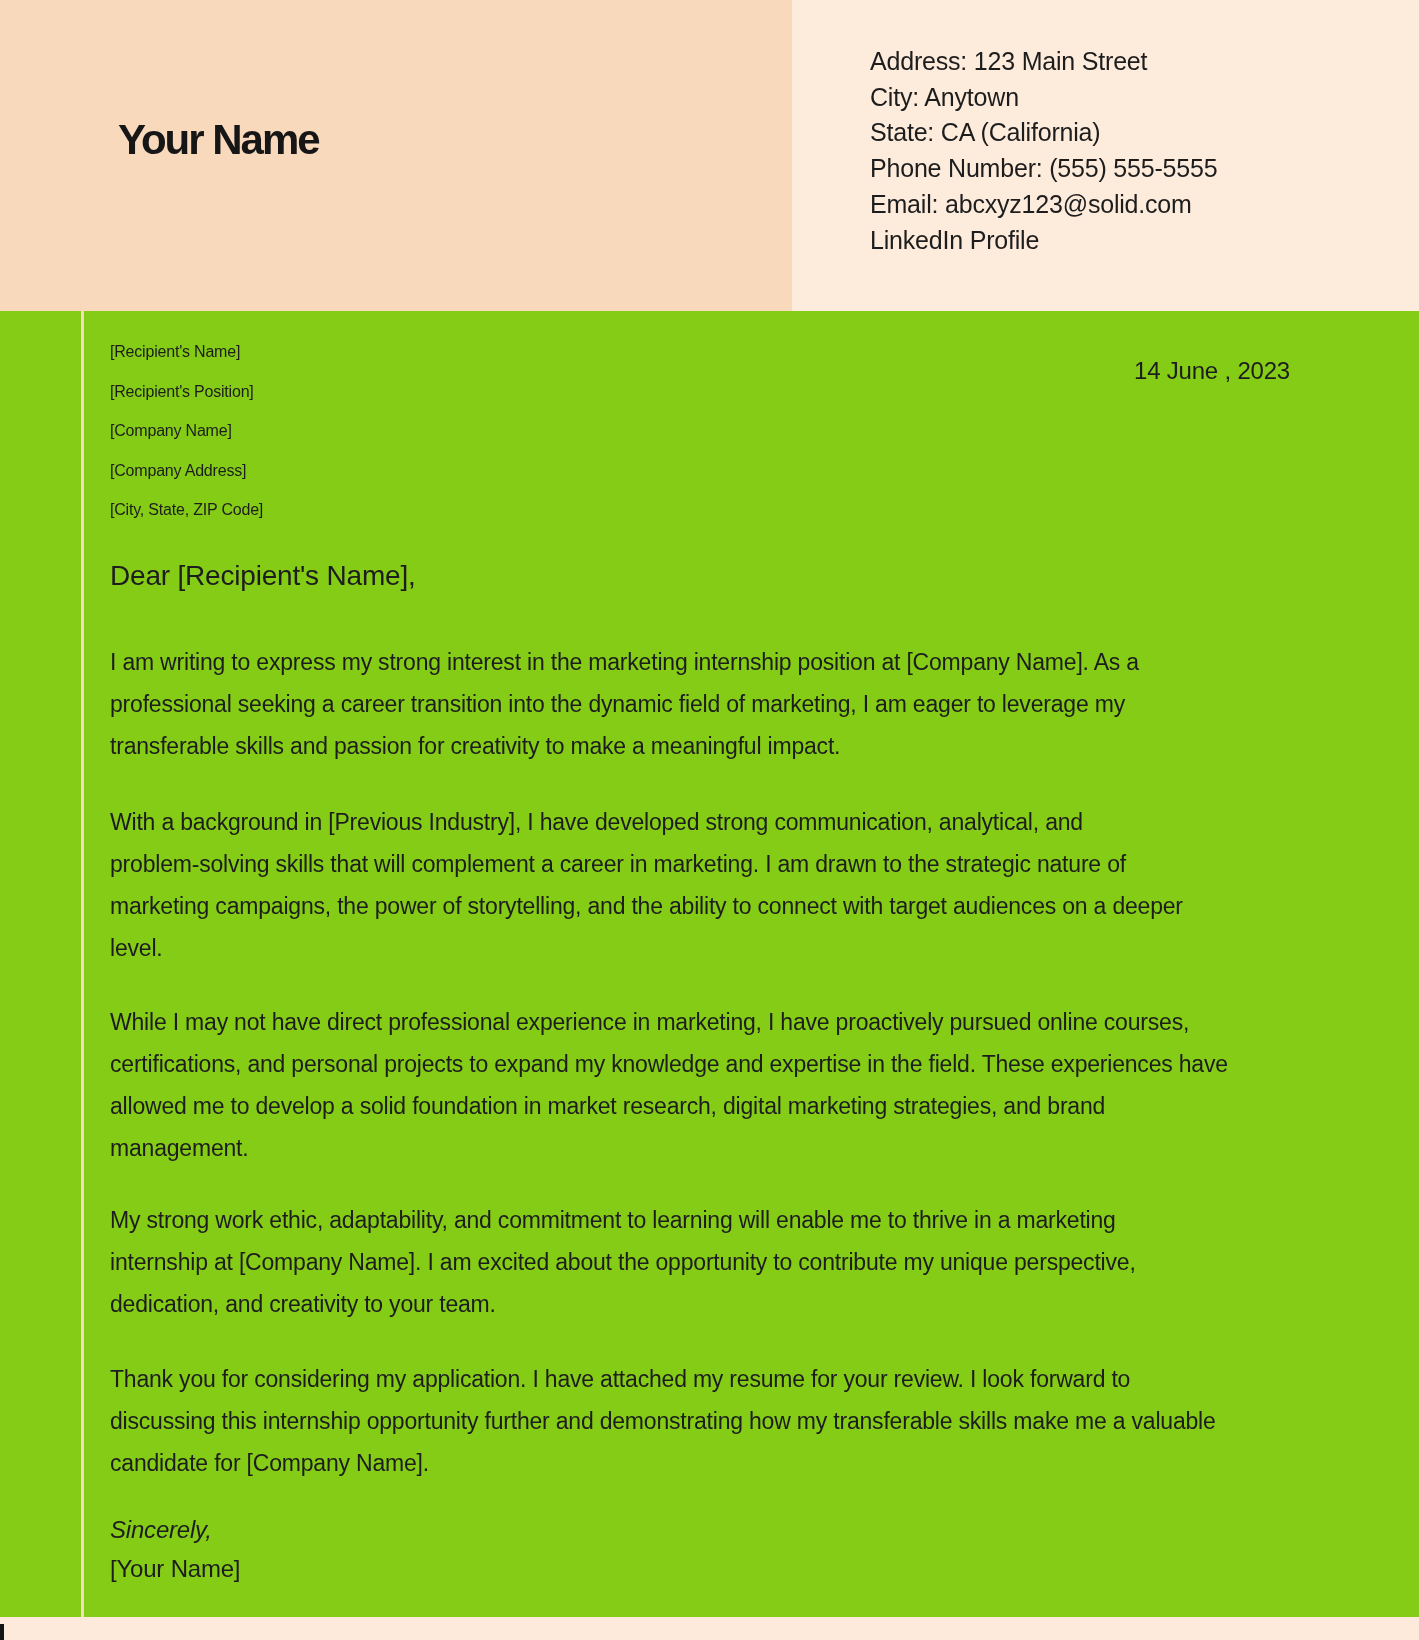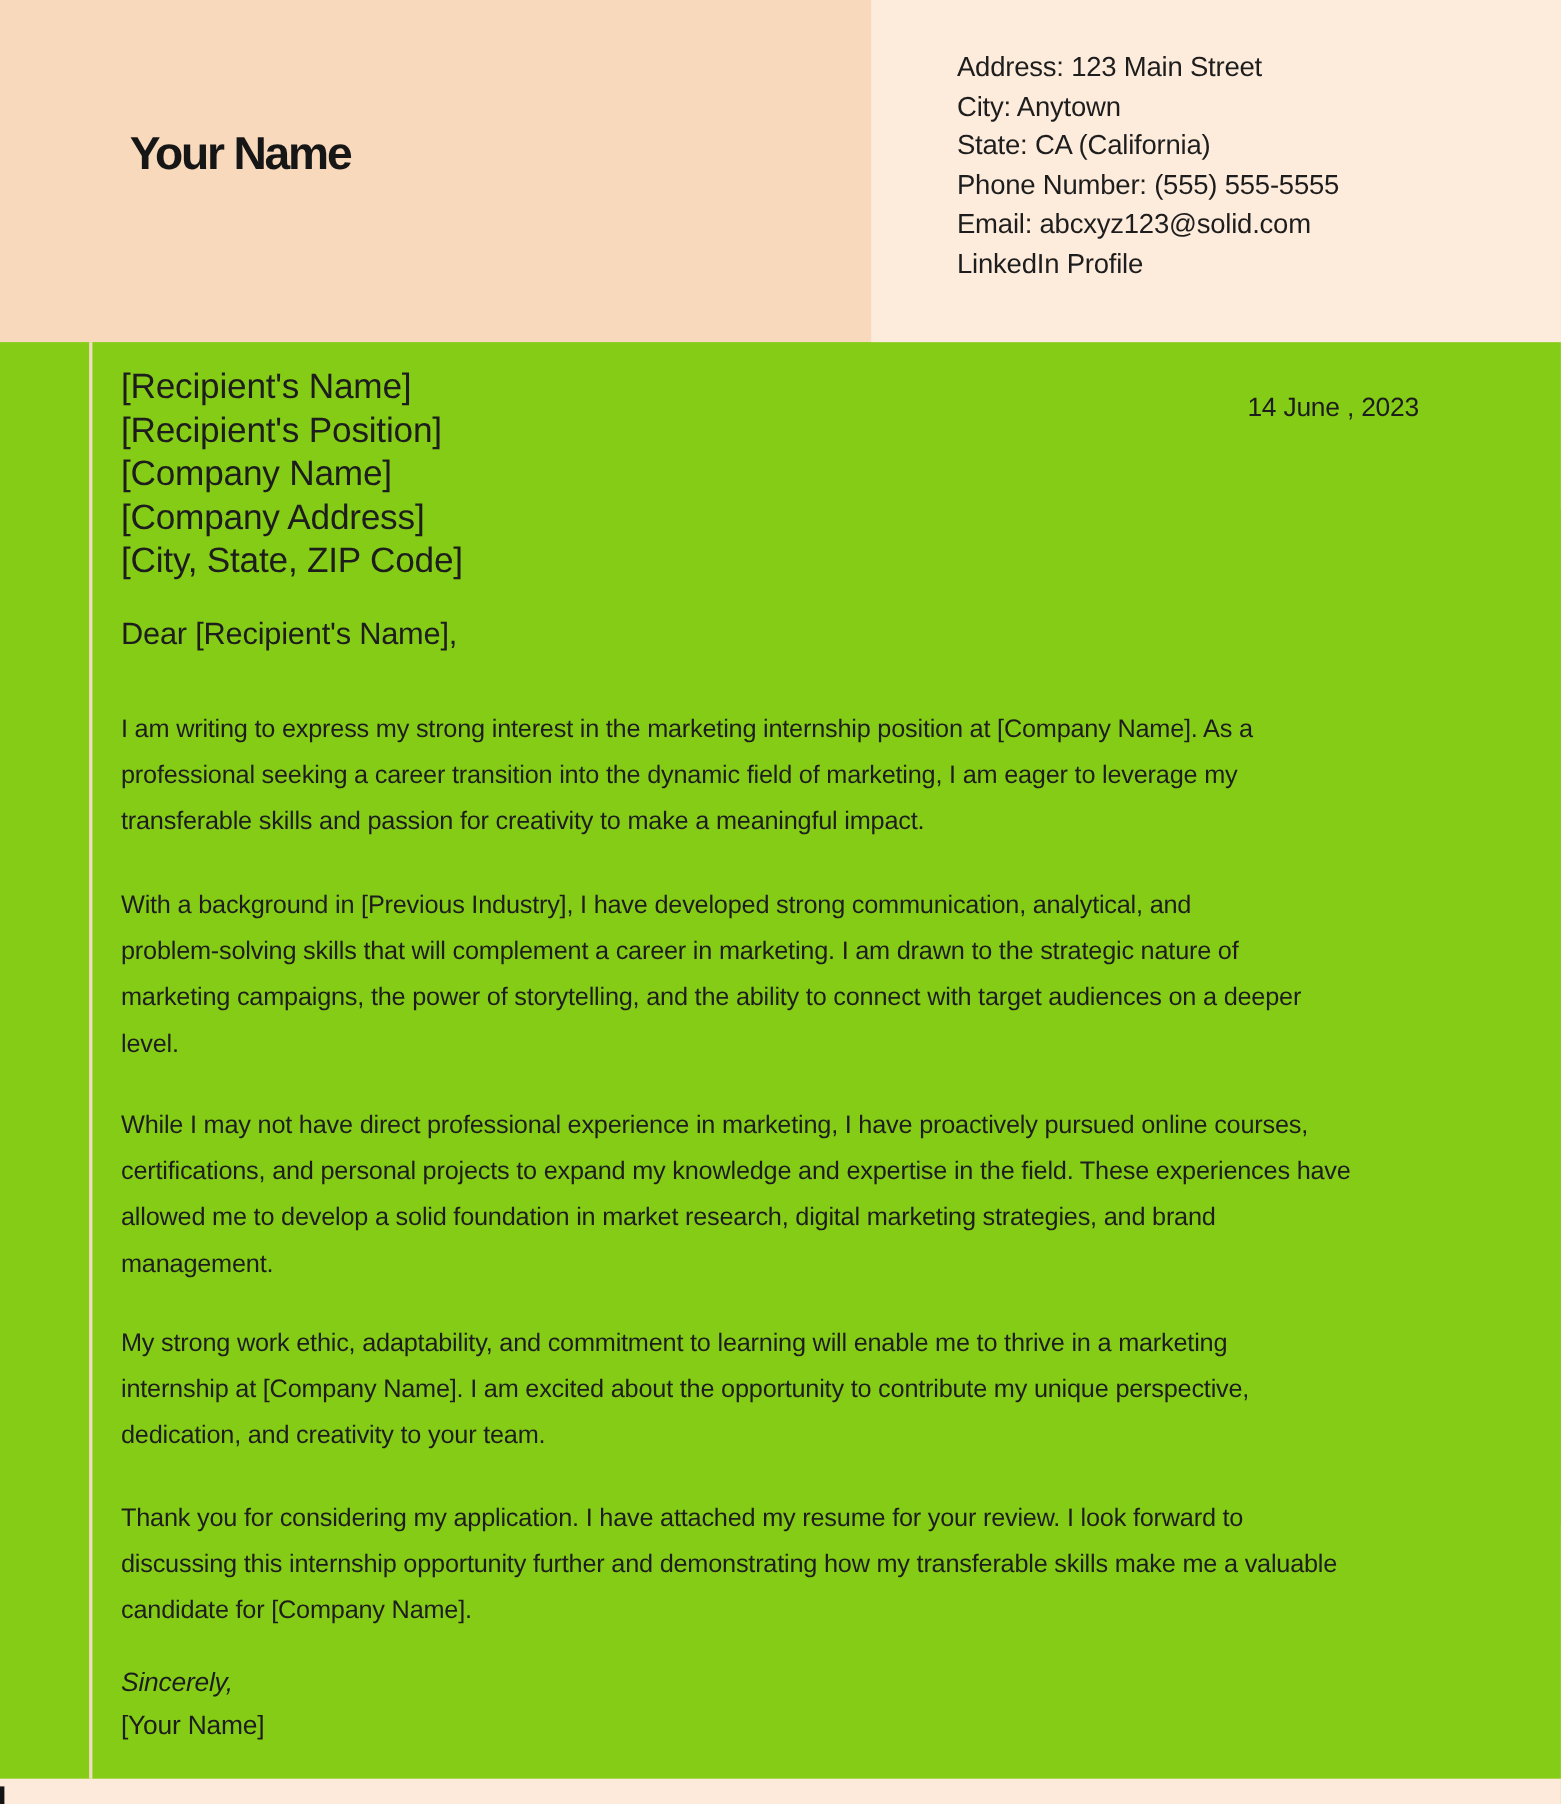--- a/index.html
+++ b/index.html
@@ -59,21 +59,21 @@
   .letter-date {
     position: absolute;
     right: 129px; top: 357px;
     font-size: 24px;
     letter-spacing: -0.2px;
     white-space: nowrap;
   }
   .recipient-block {
     position: absolute;
     left: 110px; top: 332px;
-    font-size: 32px;
+    font-size: 16px;
     line-height: 39.5px;
     letter-spacing: -0.2px;
     white-space: pre-line;
   }
   .salutation {
     position: absolute;
     left: 110px; top: 560px;
     font-size: 28px;
     letter-spacing: -0.2px;
     white-space: nowrap;

